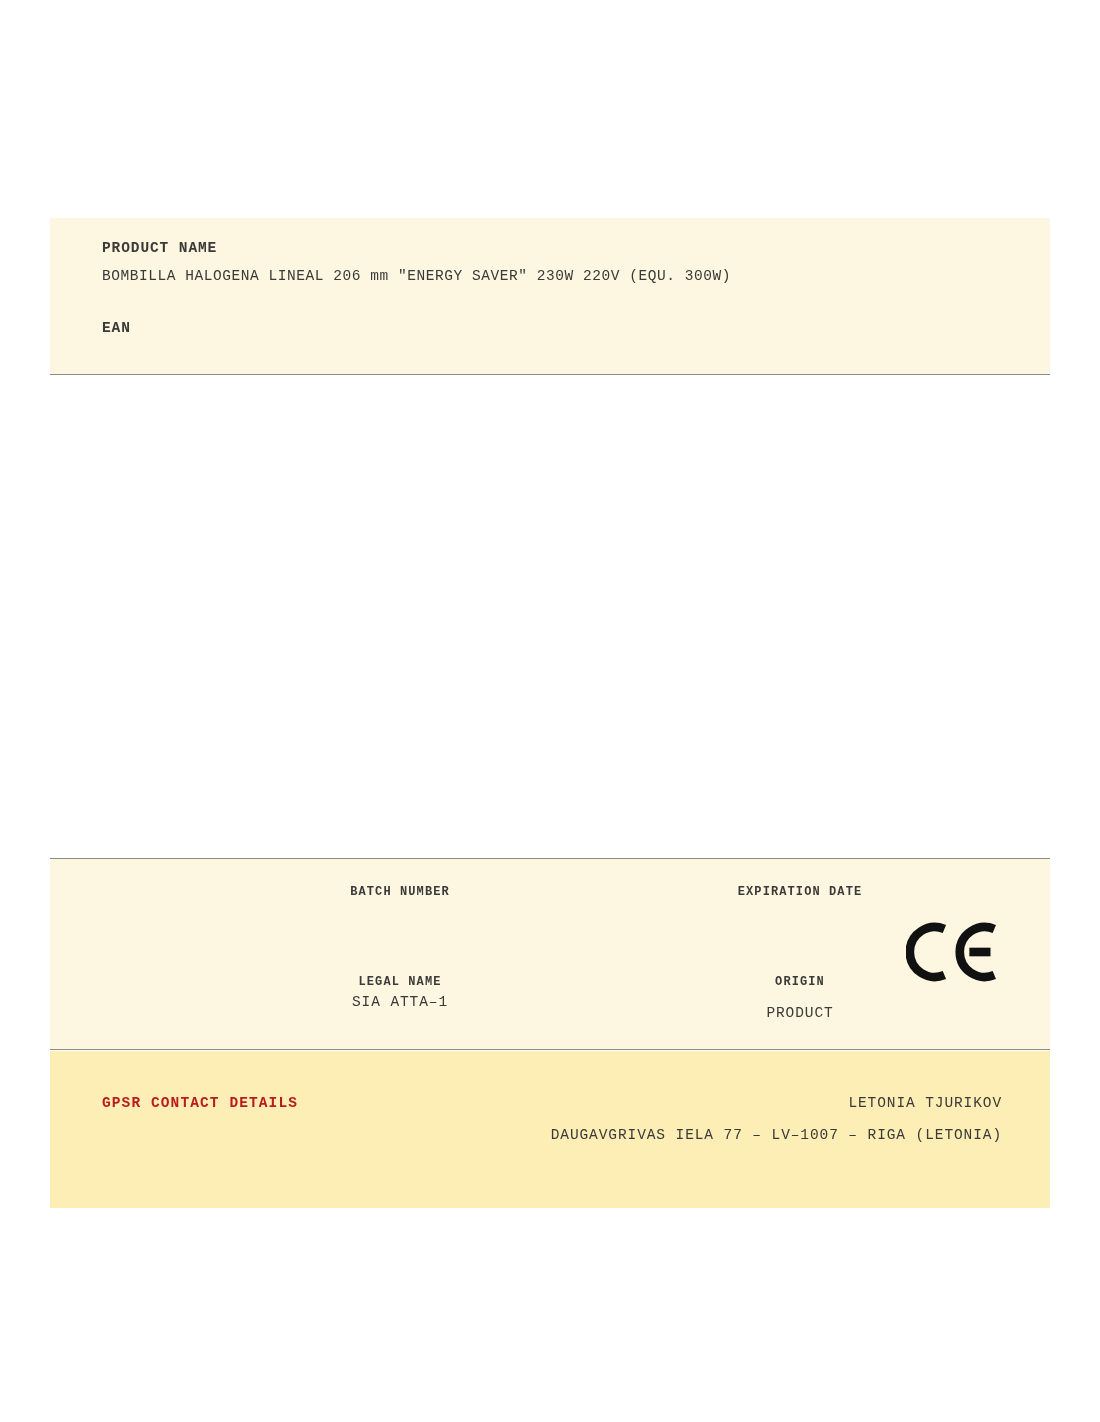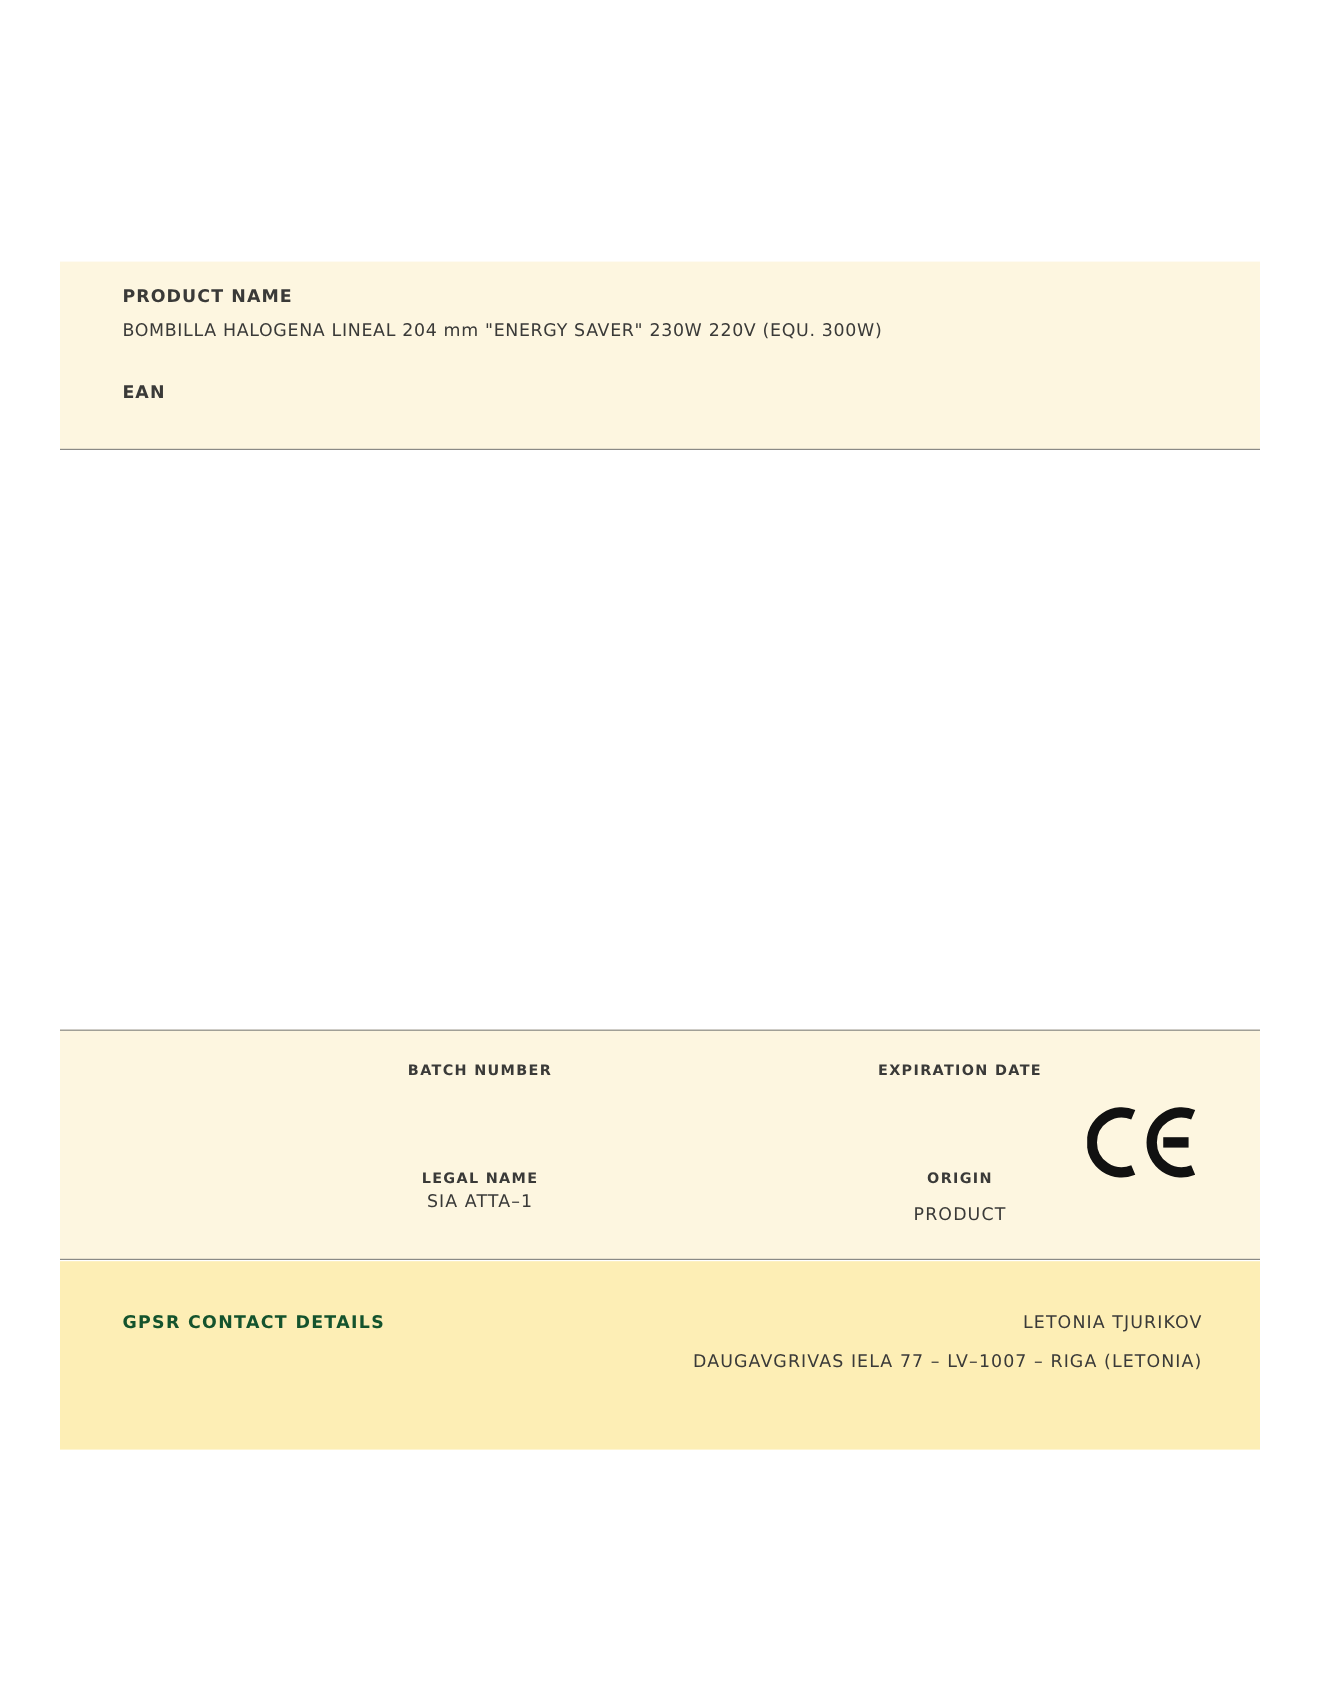--- a/index.html
+++ b/index.html
@@ -12,20 +12,21 @@
     height: 1422px;
     font-family: "DejaVu Sans", sans-serif;
     color: #3a3a38;
     position: relative;
   }
   .page {
     position: relative;
     width: 1100px;
     height: 1422px;
     box-sizing: border-box;
+    font-family: Liberation Mono, monospace;
   }
 
   
   .top-block {
     position: absolute;
     left: 50px;
     top: 218px;
     width: 1000px;
     background: #fdf6e0;
     border-bottom: 1px solid #8a8a86;
@@ -110,21 +111,21 @@
     box-sizing: border-box;
     padding: 40px 52px 0 52px;
   }
   .gpsr-label {
     position: absolute;
     left: 52px;
     top: 44px;
     font-size: 14.5px;
     font-weight: bold;
     letter-spacing: 1.1px;
-    color: #14532d;
+    color: #b91c1c;
   }
   .gpsr-lines {
     position: absolute;
     right: 48px;
     top: 44px;
     text-align: right;
   }
   .gpsr-line {
     font-size: 14.5px;
     letter-spacing: 0.9px;
@@ -138,21 +139,21 @@
     margin-bottom: 0;
   }
 </style>
 </head>
 <body>
 
 <div class="page">
 
   <section class="top-block">
     <div class="field-label">PRODUCT NAME</div>
-    <div class="field-value">BOMBILLA HALOGENA LINEAL 204 mm "ENERGY SAVER" 230W 220V (EQU. 300W)</div>
+    <div class="field-value">BOMBILLA HALOGENA LINEAL 206 mm "ENERGY SAVER" 230W 220V (EQU. 300W)</div>
     <div class="gap"></div>
     <div class="field-label">EAN</div>
   </section>
 
   <section class="mid-block">
     <div class="col-a mid-label batch-label">BATCH NUMBER</div>
     <div class="col-b mid-label exp-label">EXPIRATION DATE</div>
 
     <div class="col-a mid-value batch-value"></div>
     <div class="col-b mid-value exp-value"></div>

